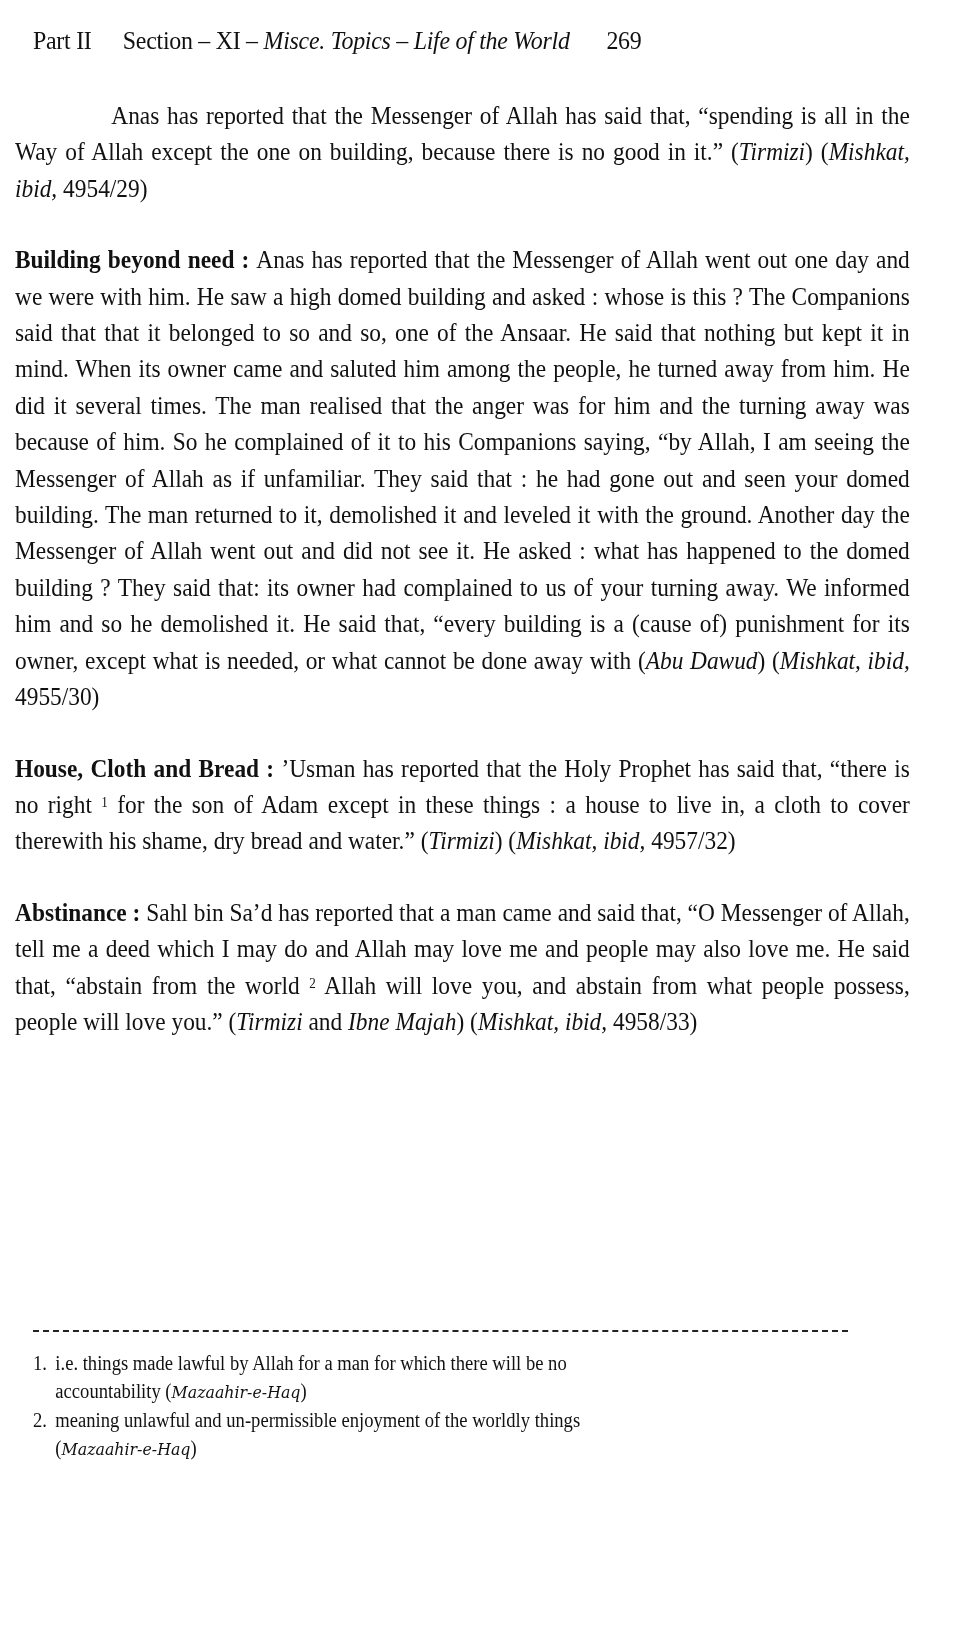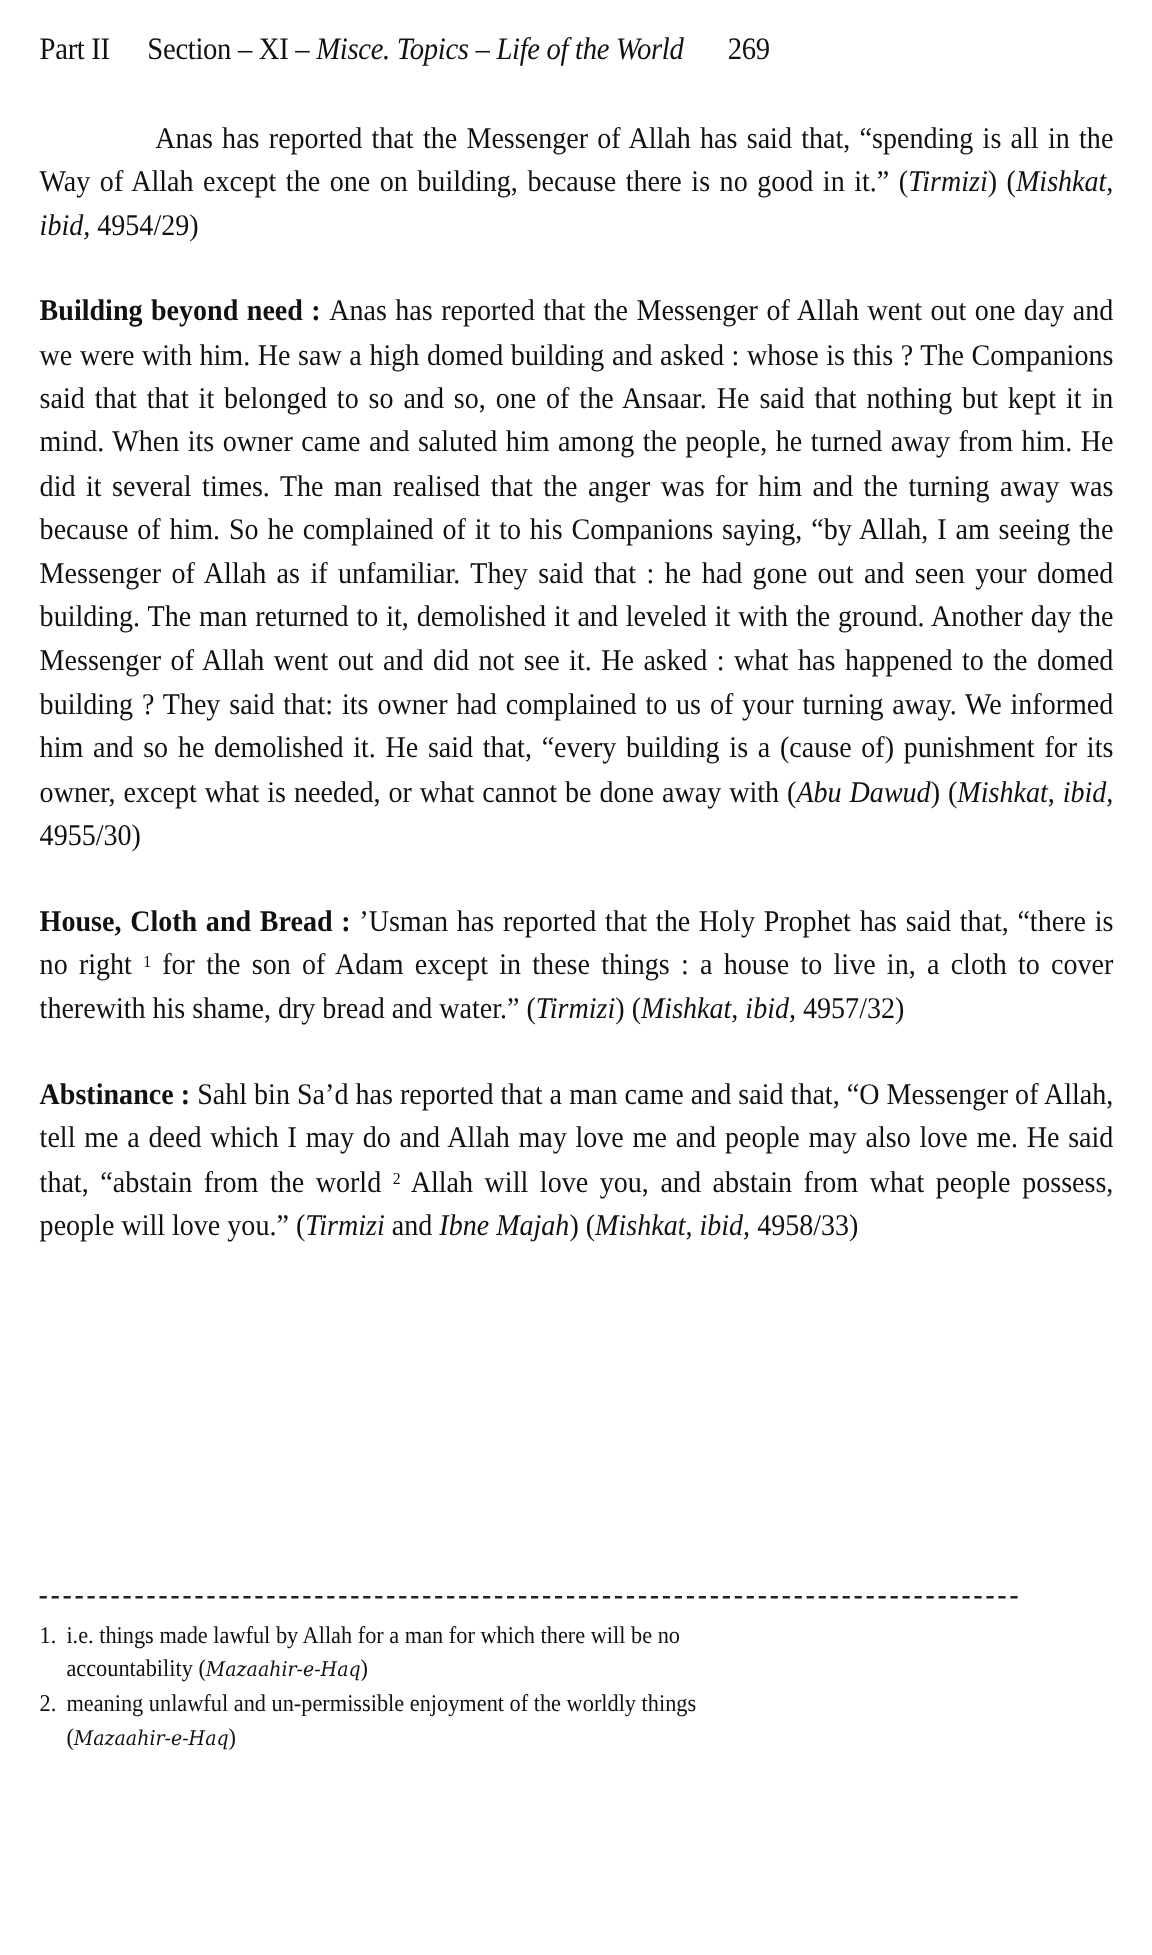--- a/index.html
+++ b/index.html
@@ -22,21 +22,21 @@
     font-size: 26px;
     letter-spacing: -0.3px;
     white-space: nowrap;
     transform: scaleX(0.92);
     transform-origin: left top;
   }
   .running-header .part { margin-right: 34px; }
   .running-header .page-num { margin-left: 40px; }
   .content {
     position: absolute;
-    left: 33px;
+    left: 15px;
     top: 98px;
     width: 895px;
     font-size: 25px;
     line-height: 36.4px;
   }
   .content p {
     margin: 0;
     text-align: justify;
     transform: scaleX(0.935);
     transform-origin: left top;

